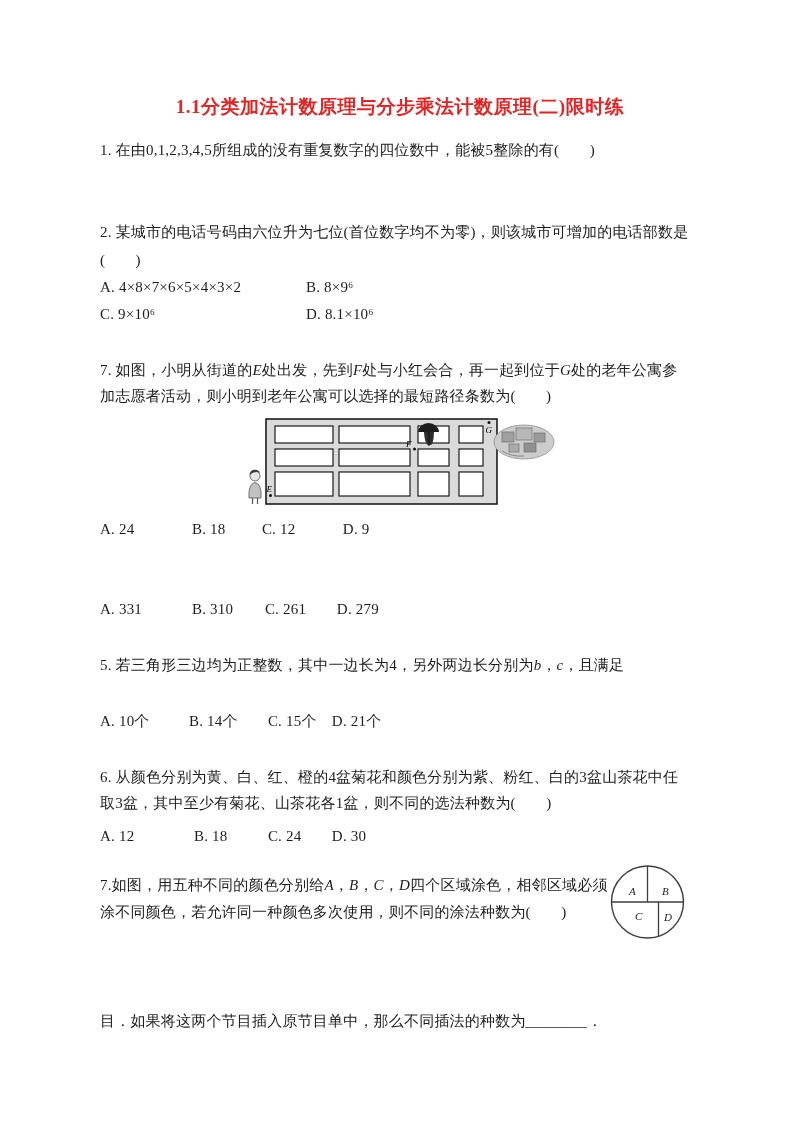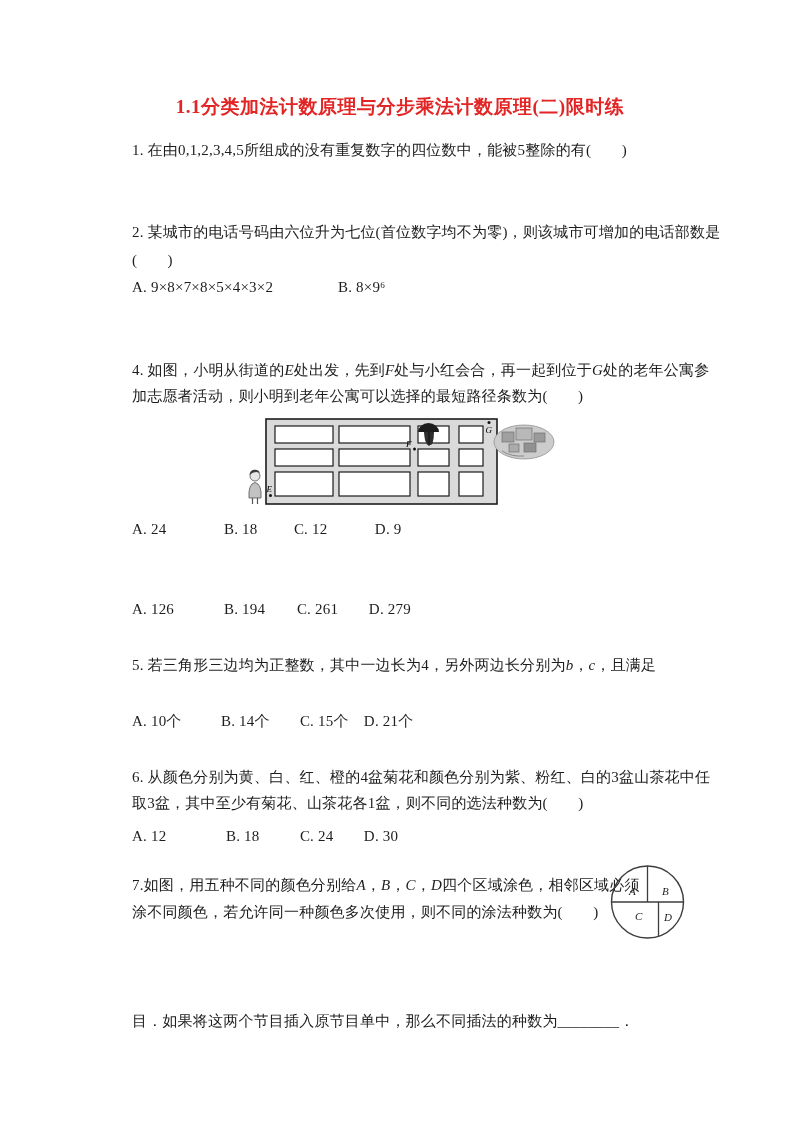--- a/index.html
+++ b/index.html
@@ -5,21 +5,21 @@
   html,body{margin:0;padding:0;background:#fff;}
   .page{
     position:relative;width:800px;height:1132px;background:#ffffff;
     font-family:"Liberation Serif","DejaVu Serif",serif;
     font-size:15px;color:#1d1d1d;overflow:hidden;
   }
   .title{
     position:absolute;top:94px;left:0;width:100%;text-align:center;
     font-size:19px;font-weight:bold;letter-spacing:.5px;
   }
-  .t{position:absolute;left:100px;white-space:nowrap;letter-spacing:.2px;margin-left:32px;}
+  .t{position:absolute;left:100px;white-space:nowrap;letter-spacing:.2px;}
   .opts span{display:inline-block;white-space:nowrap;vertical-align:top;}
   .it{font-style:italic;}
   .w60{width:60px}.w66{width:66px}.w68{width:68px}.w69{width:69px}
   .w70{width:70px}.w75{width:75px}.w77{width:77px}.w78{width:78px}
   .w85{width:85px}.w88{width:88px}.w90{width:90px}.w93{width:93px}
   .w110{width:110px}.w114{width:114px}.w128{width:128px}.w202{width:202px}
   .fig{position:absolute;}
   svg text{font-family:"Liberation Serif","DejaVu Serif",serif;}
 </style>
 </head>
@@ -27,26 +27,30 @@
 
 <div class="page">
 
   <div class="title" style="color: rgb(227, 36, 36);">1.1分类加法计数原理与分步乘法计数原理(二)限时练</div>
 
   <div class="t" style="top:141px">1. 在由0,1,2,3,4,5所组成的没有重复数字的四位数中，能被5整除的有(　　)</div>
 
   <div class="t" style="top:223px">2. 某城市的电话号码由六位升为七位(首位数字均不为零)，则该城市可增加的电话部数是</div>
   <div class="t" style="top:251px">(　　)</div>
   <div class="t opts" style="top:279px">
-    <span class="w202">A. 9×8×7×8×5×4×3×2</span>
+    <span class="w202">A. 4×8×7×6×5×4×3×2</span>
     <span>B. 8×9⁶</span>
+  </div>
+  <div class="t opts" style="top:306px">
+    <span class="w202">C. 9×10⁶</span>
+    <span>D. 8.1×10⁶</span>
   </div>
 
   <div class="t" style="top:361px">
-    <span>4. 如图，小明从街道的</span><span class="it">E</span><span>处出发，先到</span><span class="it">F</span><span>处与小红会合，再一起到位于</span><span class="it">G</span><span>处的老年公寓参</span>
+    <span>7. 如图，小明从街道的</span><span class="it">E</span><span>处出发，先到</span><span class="it">F</span><span>处与小红会合，再一起到位于</span><span class="it">G</span><span>处的老年公寓参</span>
   </div>
   <div class="t" style="top:387px">加志愿者活动，则小明到老年公寓可以选择的最短路径条数为(　　)</div>
 
   <div class="fig" style="left:243px;top:415px;width:315px;height:95px">
     <svg width="315" height="95" viewBox="0 0 315 95">
 
       <g>
         <circle cx="12" cy="61" r="5" fill="#e6e6e6" stroke="#555" stroke-width="0.8"></circle>
         <path d="M6.5,60 a5.5,5.5 0 0 1 10.5,-2 q-5.5,-2.5 -10.5,2 Z" fill="#3d3d3d"></path>
         <path d="M6,83 q-1,-14 6,-15.5 q7,1.5 6,15.5 z" fill="#c2c2c2" stroke="#555" stroke-width="0.8"></path>
@@ -98,22 +102,22 @@
   </div>
 
   <div class="t opts" style="top:521px">
     <span class="w88">A. 24</span>
     <span class="w66">B. 18</span>
     <span class="w77">C. 12</span>
     <span>D. 9</span>
   </div>
 
   <div class="t opts" style="top:601px">
-    <span class="w88">A. 126</span>
-    <span class="w69">B. 194</span>
+    <span class="w88">A. 331</span>
+    <span class="w69">B. 310</span>
     <span class="w68">C. 261</span>
     <span>D. 279</span>
   </div>
 
   <div class="t" style="top:656px">
     <span>5. 若三角形三边均为正整数，其中一边长为4，另外两边长分别为</span><span class="it">b</span><span>，</span><span class="it">c</span><span>，且满足</span>
   </div>
   <div class="t opts" style="top:712px">
     <span class="w85">A. 10个</span>
     <span class="w75">B. 14个</span>

